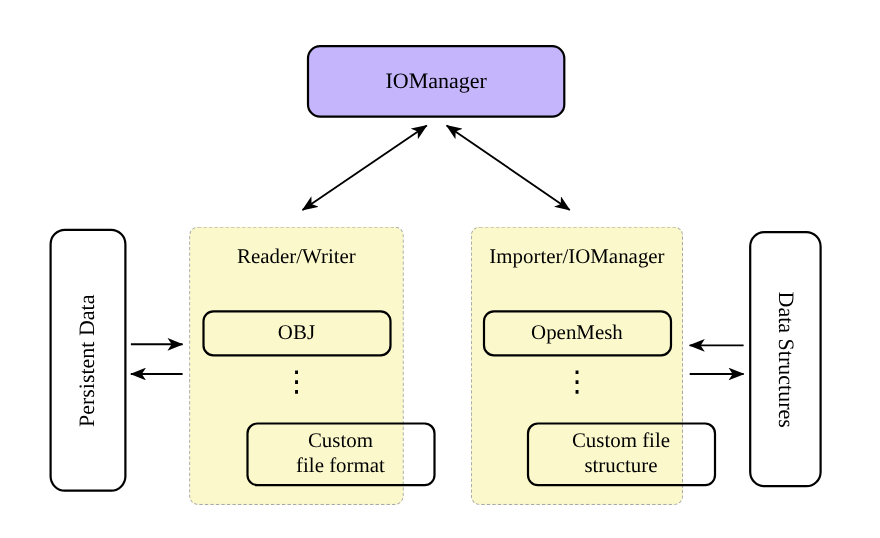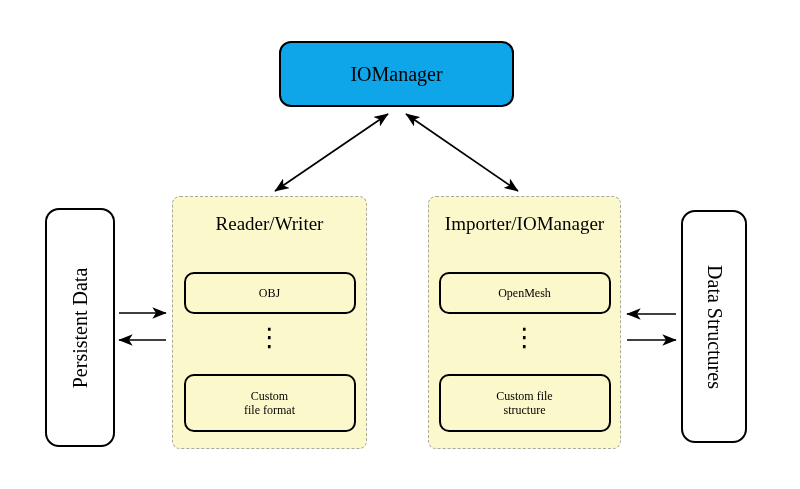--- a/index.html
+++ b/index.html
@@ -15,21 +15,21 @@
   }
   .arrow-layer {
     position: absolute;
     inset: 0;
     width: 800px;
     height: 489px;
     pointer-events: none;
   }
   .node {
     position: absolute;
-    background: #0ea5e9;
+    background: #c4b5fd;
     border: 2.5px solid #000000;
     display: flex;
     align-items: center;
     justify-content: center;
     font-size: 20px;
   }
   .iomanager {
     left: 279px; top: 41px;
     width: 235px; height: 66px;
     border-radius: 12px;
@@ -45,21 +45,21 @@
     left: 50%; top: 50%;
     white-space: nowrap;
     font-size: 20px;
   }
   .persistent { left: 45px; top: 208px; width: 70px; height: 239px; }
   .persistent .vlabel { transform: translate(-50%,-50%) rotate(-90deg); }
   .datastructures { left: 681px; top: 210px; width: 66px; height: 233px; }
   .datastructures .vlabel { transform: translate(-50%,-50%) rotate(90deg); }
   .group {
     position: absolute;
-    top: 196px;
+    top: 206px;
     height: 253px;
     background: #fbf9cc;
     border: 1.6px dashed #a8a8a8;
     border-radius: 8px;
   }
   .group-left  { left: 172px; width: 195px; }
   .group-right { left: 428px; width: 193px; }
   .group-title {
     position: absolute;
     top: 16px;
@@ -72,26 +72,26 @@
     left: 50%;
     transform: translateX(-50%);
     width: 172px;
     border: 2.5px solid #000000;
     border-radius: 10px;
     background: transparent;
     display: flex;
     align-items: center;
     justify-content: center;
     text-align: center;
-    font-size: 12px;
+    font-size: 19px;
     line-height: 1.2;
     white-space: pre-line;
   }
   .inner-top { top: 75px; height: 42px; }
-  .inner-bottom { top: 177px; height: 58px; }
+  .inner-bottom { top: 177px; height: 58px; margin-left: 40px; }
   .dots {
     position: absolute;
     top: 126px;
     width: 100%;
     text-align: center;
     font-size: 26px;
     line-height: 1.1;
     font-family: "DejaVu Sans", "DejaVu Serif", sans-serif;
   }
 </style>

